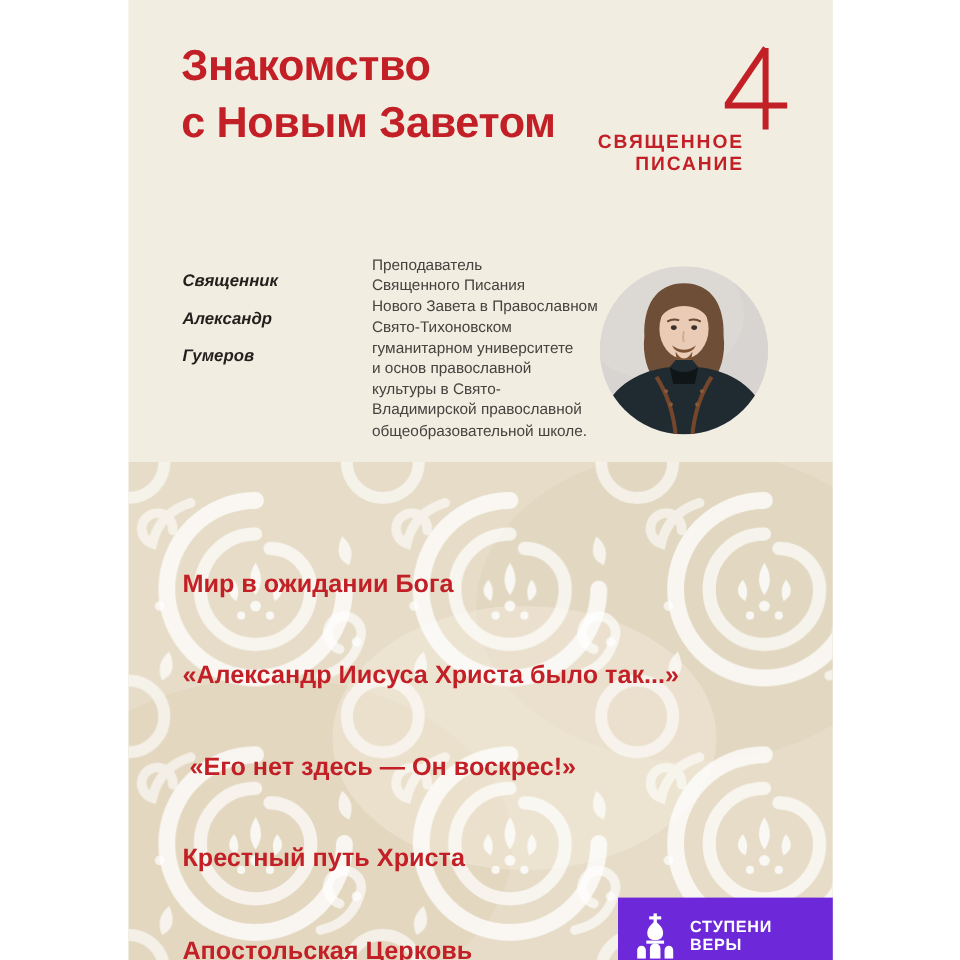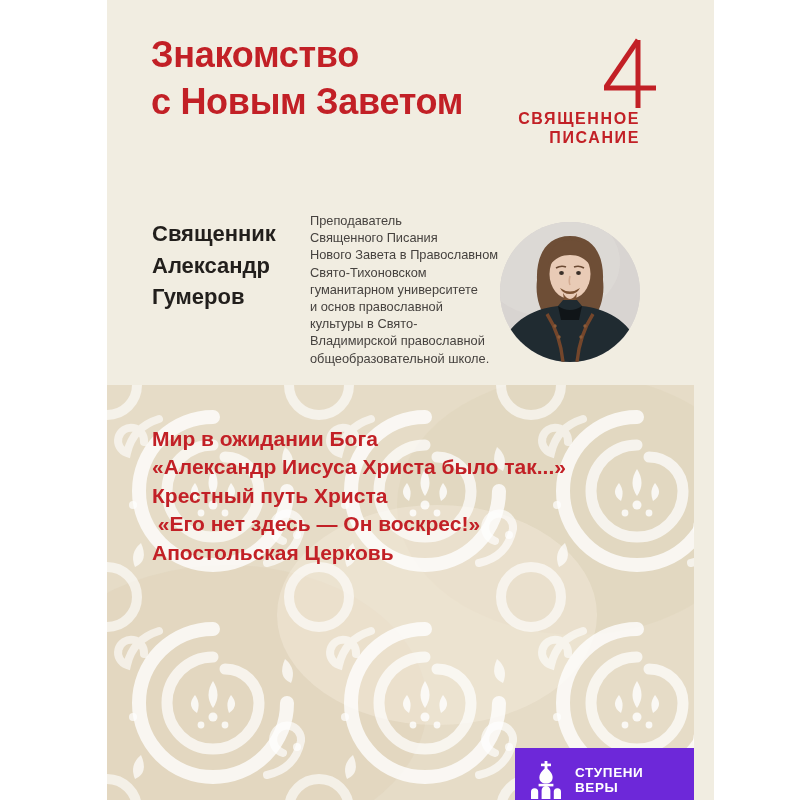--- a/index.html
+++ b/index.html
@@ -1,45 +1,45 @@
 <!DOCTYPE html>
 <html><head>
 <meta charset="utf-8">
 <style>
   html,body{margin:0;padding:0;background:#ffffff;width:800px;height:800px;overflow:hidden;
     font-family:"Liberation Sans","DejaVu Sans",sans-serif;}
   .page{position:relative;width:800px;height:800px;background:#ffffff;}
-  .cover{position:absolute;left:107px;top:0;width:587px;height:800px;background:#f1ede1;padding-left:20px;}
+  .cover{position:absolute;left:107px;top:0;width:587px;height:800px;background:#f1ede1;}
   .pre{white-space:pre-line;}
 
   
   .book-title{position:absolute;left:44px;top:31px;font-size:36px;font-weight:bold;
     line-height:47px;letter-spacing:-0.3px;color:#c22026;}
 
   
   .series-number-text{position:absolute;left:478px;top:24px;font-size:84px;font-weight:bold;
     color:transparent;pointer-events:none;}
   .series-number-svg{position:absolute;left:488px;top:34px;}
   .series-label{position:absolute;right:74px;top:110px;text-align:right;font-size:16px;
     font-weight:bold;letter-spacing:1.6px;line-height:18.5px;color:#c22026;}
 
   
-  .author-name{position:absolute;left:45px;top:218px;font-size:22px;font-weight:bold;
-    line-height:31.7px;color:#221f1c;}
+  .author-name{position:absolute;left:45px;top:218px;font-size:14px;font-weight:bold;
+    line-height:31.7px;color:#221f1c;font-style:italic;}
   .author-bio{position:absolute;left:203px;top:212px;width:215px;font-size:12.8px;
     line-height:17.2px;color:#46423f;}
   .author-photo{position:absolute;left:393px;top:222px;width:140px;height:140px;
     border-radius:50%;overflow:hidden;background:#d8d4d1;}
 
   
   .ornament-band{position:absolute;left:0;top:385px;width:587px;height:415px;overflow:hidden;}
 
   
   .chapter-list{position:absolute;left:45px;top:425px;z-index:2;}
-  .chapter{font-size:21px;font-weight:bold;line-height:28.4px;color:#c22026;white-space:pre-wrap;}
+  .chapter{font-size:21px;font-weight:bold;line-height:28.4px;color:#c22026;white-space:pre-wrap;margin-top:48px;}
 
   
   .publisher-logo{position:absolute;left:408px;top:748px;width:179px;height:64px;
     background:#6d28d9;z-index:3;display:flex;align-items:center;}
   .publisher-logo svg{margin-left:13px;flex:0 0 auto;}
   .publisher-name{margin-left:11px;color:#ffffff;font-size:13.5px;font-weight:bold;
     line-height:15.5px;letter-spacing:0.6px;}
 </style>
 </head>
 <body>
@@ -143,22 +143,22 @@
         <ellipse cx="120" cy="320" rx="200" ry="140" fill="#dccfb4" opacity="0.35"></ellipse>
         <ellipse cx="470" cy="120" rx="180" ry="130" fill="#dccfb4" opacity="0.3"></ellipse>
         <ellipse cx="330" cy="230" rx="160" ry="110" fill="#f3ecdc" opacity="0.45"></ellipse>
         <rect x="0" y="0" width="587" height="415" fill="url(#dmsk)"></rect>
       </svg>
     </div>
 
     <div class="chapter-list">
       <div class="chapter">Мир в ожидании Бога</div>
       <div class="chapter">«Александр Иисуса Христа было так...»</div>
+      <div class="chapter"> «Его нет здесь — Он воскрес!»</div>
       <div class="chapter">Крестный путь Христа</div>
-      <div class="chapter"> «Его нет здесь — Он воскрес!»</div>
       <div class="chapter">Апостольская Церковь</div>
     </div>
 
     <div class="publisher-logo">
       <svg width="36" height="38" viewBox="0 0 36 38" fill="#ffffff">
         <rect x="16.6" y="0" width="2.8" height="9"></rect>
         <rect x="13" y="2.6" width="10" height="2.6"></rect>
         <path d="M18,6.5 C14.2,9.6 11.4,12.6 11.4,16.4 C11.4,20.4 14.3,22.4 18,22.4 C21.7,22.4 24.6,20.4 24.6,16.4 C24.6,12.6 21.8,9.6 18,6.5 Z"></path>
         <rect x="10.6" y="22.8" width="14.8" height="2.6"></rect>
         <path d="M3,38 v-7.2 a3.6,3.6 0 0 1 7.2,0 V38 Z"></path>

